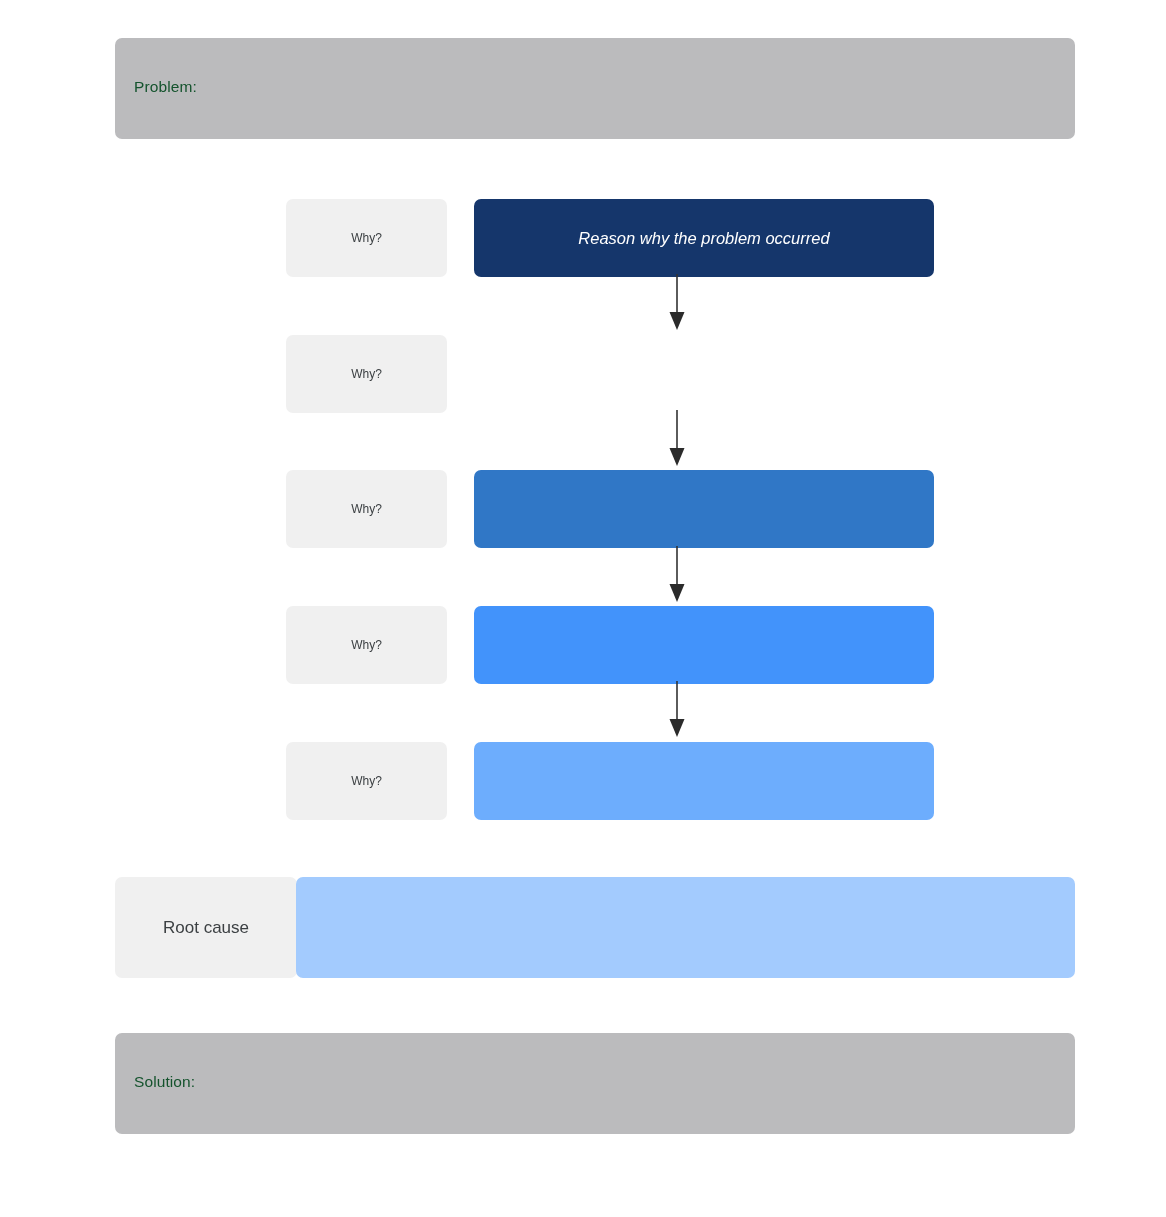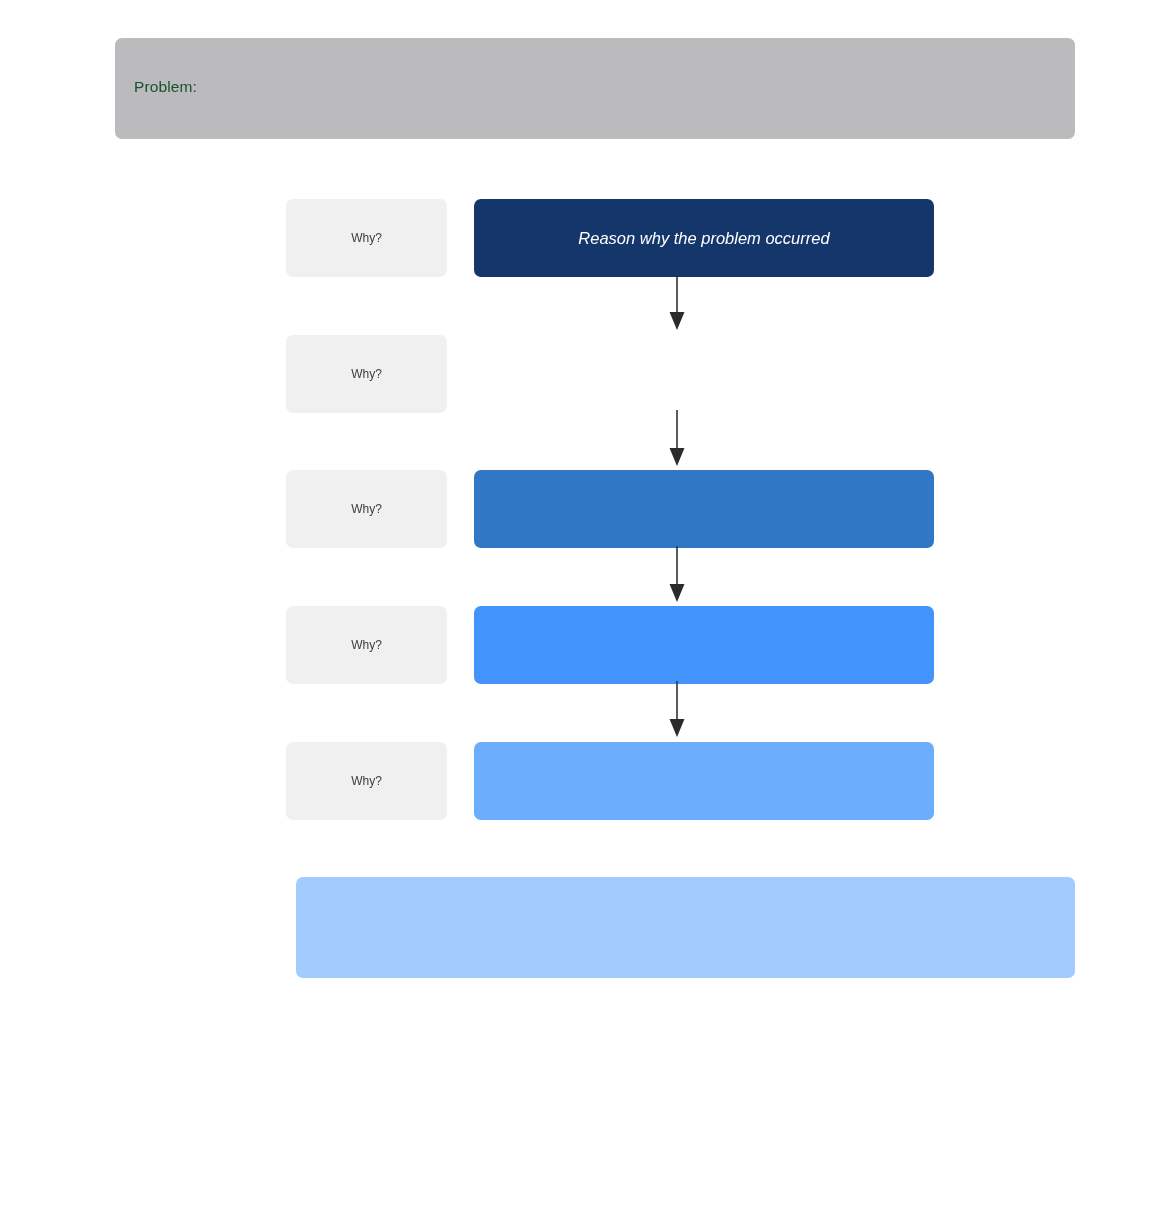--- a/index.html
+++ b/index.html
@@ -232,19 +232,25 @@
   <div class="why-row" id="why-row-5">
     <div class="why-label-box">
       <span class="why-label-text">Why?</span>
     </div>
     <div class="why-value-box" id="why-value-5" style="background: rgb(109, 173, 253);">
       <span class="why-value-text"></span>
     </div>
   </div>
 
   <div id="root-cause-row">
+    <div class="root-label-box">
+      <span class="root-label-text">Root cause</span>
+    </div>
     <div class="root-value-box" style="background: rgb(163, 203, 254);">
       <span class="root-value-text"></span>
     </div>
   </div>
 
+  <div class="banner" id="solution-banner" style="background: rgb(187, 187, 189);">
+    <span class="banner-label">Solution:</span>
+  </div>
 
 </div>
 
 </body></html>

